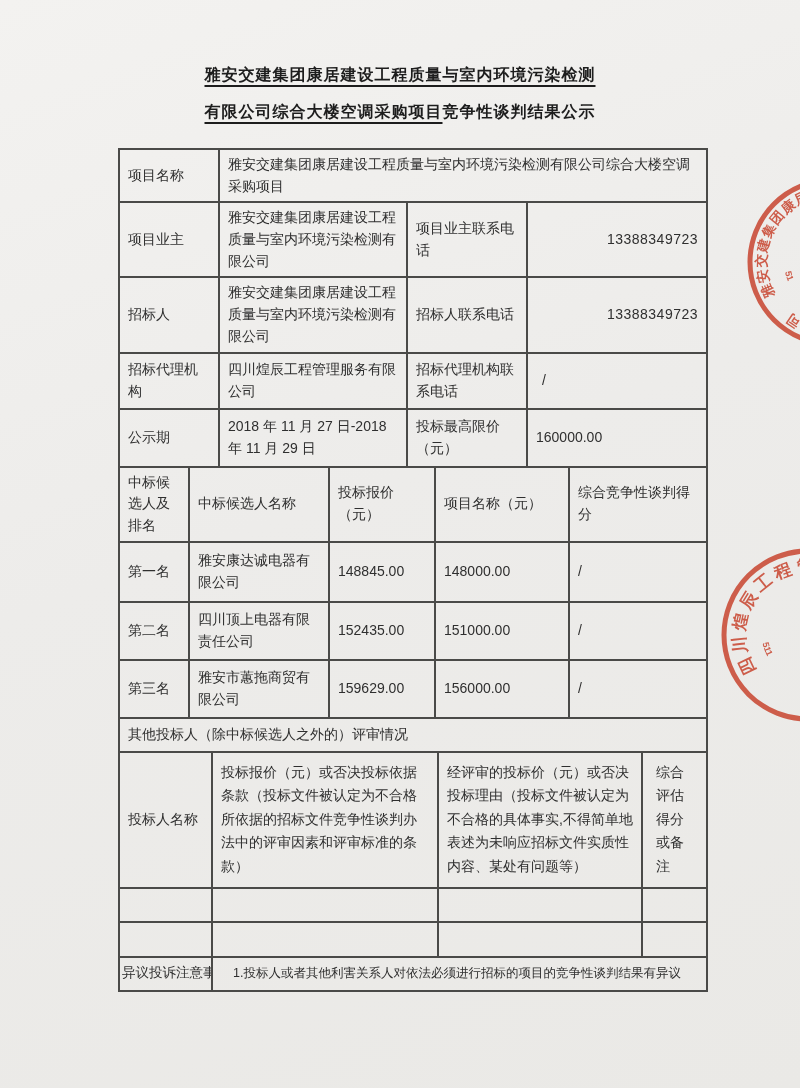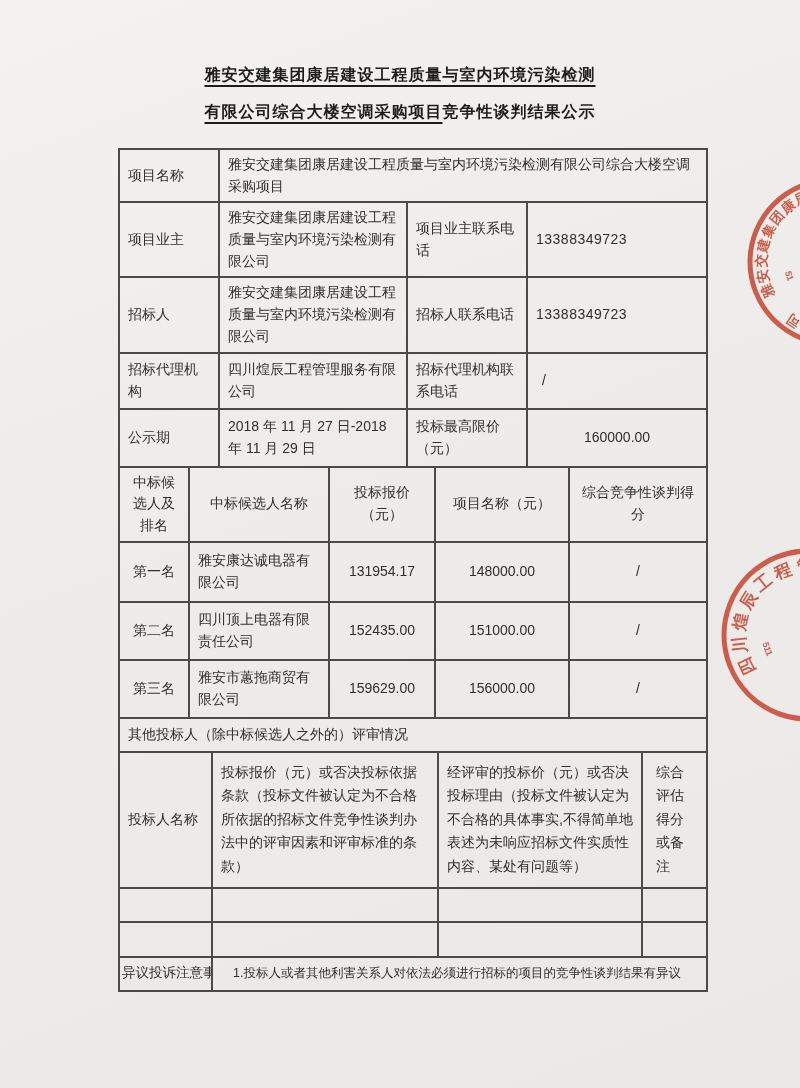--- a/index.html
+++ b/index.html
@@ -27,23 +27,23 @@
     font-size:14px;color:#2f2f2f;
   }
   table + table{margin-top:-2px;}
   td{
     border:2px solid #4a4a48;
     padding:4px 8px;vertical-align:middle;
     line-height:1.55;word-break:break-all;
     background:transparent;
   }
   .lbl{padding-left:8px;}
-  .ctr{text-align:center;}
+  .ctr{}
   .slash-left{padding-left:14px;}
-  .phone{text-align:left;letter-spacing:.5px;}
+  .phone{text-align:right;letter-spacing:.5px;}
   .secD td{line-height:1.68;}
   .narrow{padding:8px 13px;margin-left:40px;}
   .notice-lbl{white-space:nowrap;font-size:13.5px;padding:2px 2px;overflow:hidden;}
   .notice-txt{font-size:12.5px;white-space:nowrap;overflow:hidden;padding:2px 20px;}
   .stamp{position:absolute;pointer-events:none;opacity:.88;}
   .stamp text{font-family:"Liberation Sans","DejaVu Sans",sans-serif;font-weight:bold;}
 </style>
 </head>
 <body>
 
@@ -104,21 +104,21 @@
           <tr style="height:56px">
         <td class="ctr">中标候选人及排名</td>
         <td class="ctr">中标候选人名称</td>
         <td class="ctr">投标报价（元）</td>
         <td class="ctr">项目名称（元）</td>
         <td class="ctr">综合竞争性谈判得分</td>
       </tr>
       <tr style="height:60px">
         <td class="ctr">第一名</td>
         <td>雅安康达诚电器有限公司</td>
-        <td class="ctr">131954.17</td>
+        <td class="ctr">148845.00</td>
         <td class="ctr">148000.00</td>
         <td class="ctr">/</td>
       </tr>
       <tr style="height:58px">
         <td class="ctr">第二名</td>
         <td>四川顶上电器有限责任公司</td>
         <td class="ctr">152435.00</td>
         <td class="ctr">151000.00</td>
         <td class="ctr">/</td>
       </tr>

